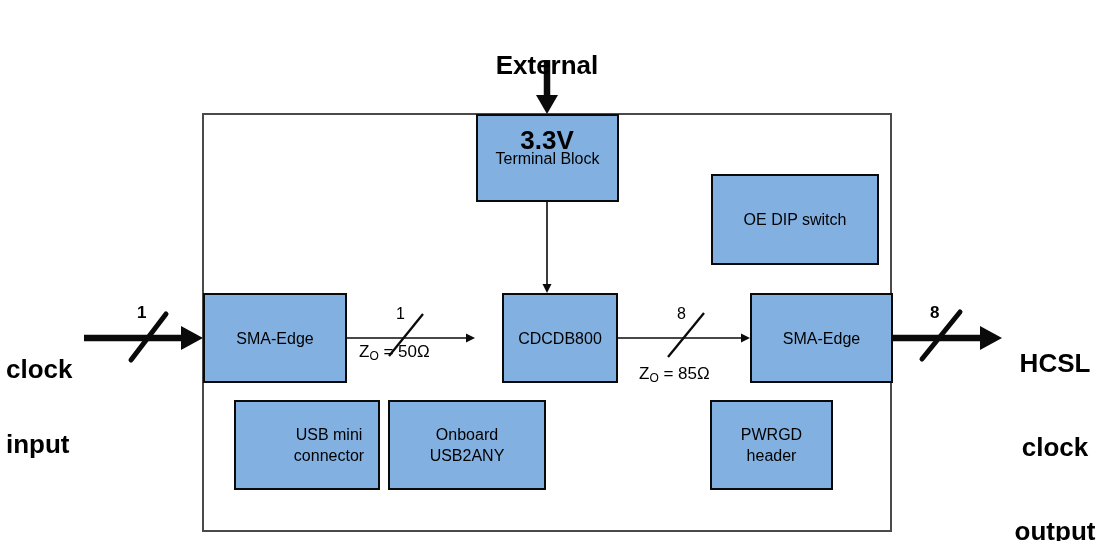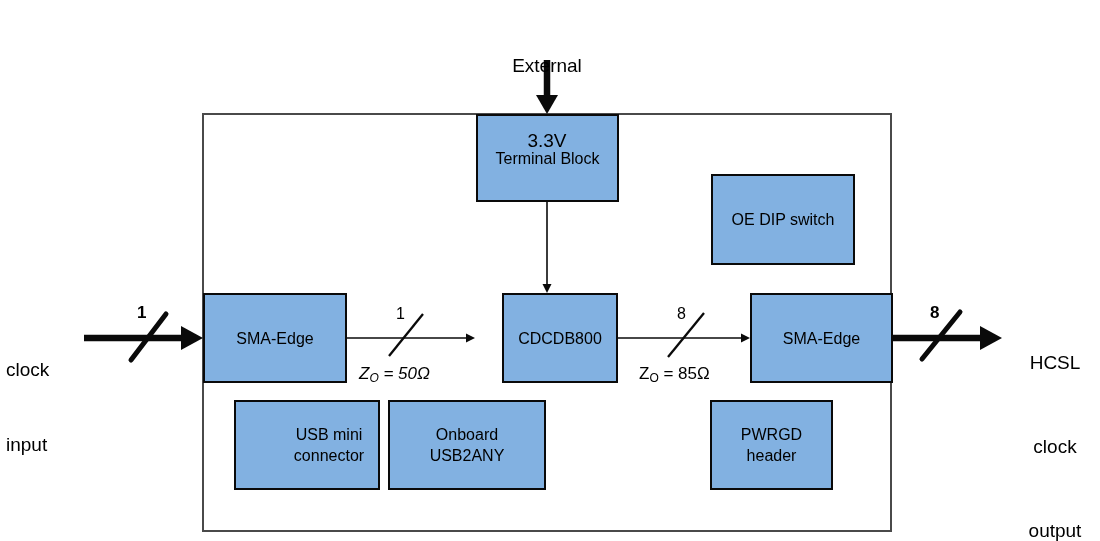--- a/index.html
+++ b/index.html
@@ -39,21 +39,21 @@
     background:var(--block-fill);
     border:2px solid var(--block-border);
     display:flex;flex-direction:column;
     align-items:center;justify-content:center;
     text-align:center;
     font-size:16px;line-height:21px;
     z-index:3;
   }
   .freelabel{
     position:absolute;
-    font-weight:normal;font-size:19px;line-height:25px;
+    font-weight:bold;font-size:26px;line-height:25px;
     z-index:4;white-space:pre;
   }
   .buslabel{
     position:absolute;font-size:16px;z-index:4;white-space:pre;
   }
   .buslabel.bold{font-weight:bold;font-size:17px;}
   .zlabel{
     position:absolute;font-size:17px;z-index:4;white-space:pre;
   }
   .zlabel .zsub{font-size:12px;vertical-align:-3px;}
@@ -99,21 +99,21 @@
       <line class="thickline" x1="893" y1="338" x2="982" y2="338"></line>
       <polygon class="head" points="980,326 980,350 1002,338"></polygon>
       <line class="thickslash" x1="922" y1="359" x2="960" y2="312"></line>
     </g>
   </svg>
 
   <div class="block" style="left:476px;top:114px;width:143px;height:88px;">
     <span>Terminal Block</span>
   </div>
 
-  <div class="block" style="left:711px;top:174px;width:144px;height:91px;">
+  <div class="block" style="left:711px;top:174px;width:168px;height:91px;">
     <span>OE DIP switch</span>
   </div>
 
   <div class="block" style="left:203px;top:293px;width:144px;height:90px;">
     <span>SMA-Edge</span>
   </div>
 
   <div class="block" style="left:502px;top:293px;width:116px;height:90px;">
     <span>CDCDB800</span>
   </div>
@@ -151,17 +151,17 @@
     <div>HCSL</div>
     <div>clock</div>
     <div>output</div>
   </div>
 
   <span class="buslabel bold" style="left:137px;top:303px;">1</span>
   <span class="buslabel" style="left:396px;top:305px;">1</span>
   <span class="buslabel" style="left:677px;top:305px;">8</span>
   <span class="buslabel bold" style="left:930px;top:303px;">8</span>
 
-  <span class="zlabel" style="left:359px;top:364px;font-style:italic;"><span>Z</span><span class="zsub">O</span><span> = 50Ω</span></span>
+  <span class="zlabel" style="left:359px;top:342px;"><span>Z</span><span class="zsub">O</span><span> = 50Ω</span></span>
 
   <span class="zlabel" style="left:639px;top:364px;text-align:right;"><span>Z</span><span class="zsub">O</span><span> = 85Ω</span></span>
 
 </div>
 
 </body></html>

